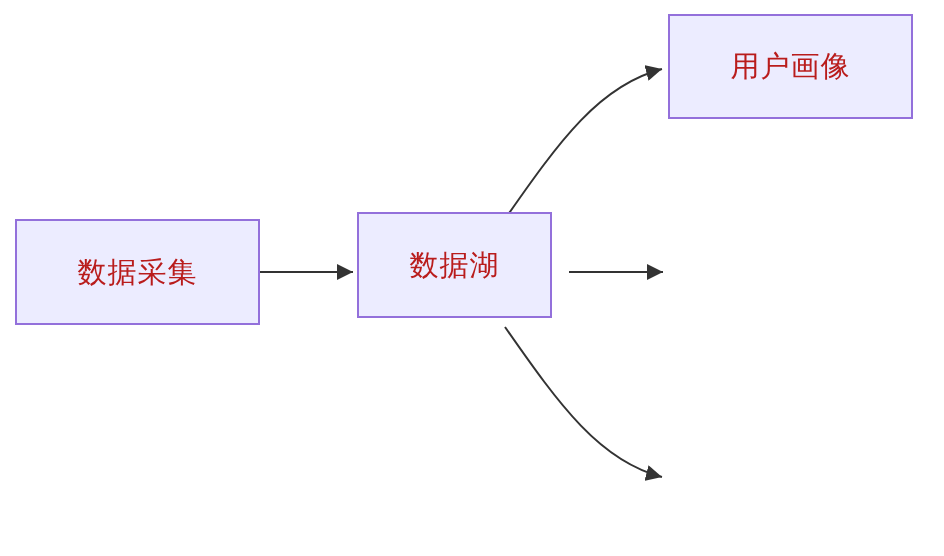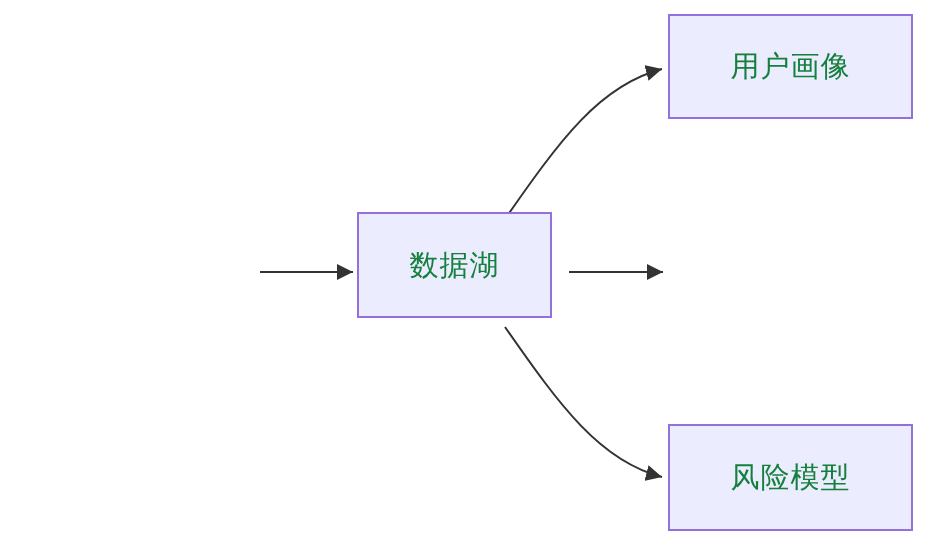--- a/index.html
+++ b/index.html
@@ -30,21 +30,21 @@
   .node {
     position: absolute;
     box-sizing: border-box;
     background: #ECECFF;
     border: 2px solid #9370DB;
     display: flex;
     align-items: center;
     justify-content: center;
   }
   .node .label {
-    color: #15803d;
+    color: #b91c1c;
     font-size: 29px;
     line-height: 1;
     white-space: nowrap;
     letter-spacing: 1px;
   }
   
   .n-collect   { left: 15px;  top: 219px; width: 245px; height: 106px; }
   .n-lake      { left: 357px; top: 212px; width: 195px; height: 106px; }
   .n-profile   { left: 668px; top: 14px;  width: 245px; height: 105px; }
   .n-recommend { left: 668px; top: 219px; width: 245px; height: 106px; }
@@ -64,27 +64,27 @@
 
     <path class="edge" d="M 260 272 L 353 272" marker-end="url(#arrowhead)"></path>
 
     <path class="edge" d="M 505 219 C 560 140, 600 85, 662 69" marker-end="url(#arrowhead)"></path>
 
     <path class="edge" d="M 569 272 L 663 272" marker-end="url(#arrowhead)"></path>
 
     <path class="edge" d="M 505 327 C 560 406, 600 461, 662 477" marker-end="url(#arrowhead)"></path>
   </svg>
 
+  <div class="node n-collect">
+    <span class="label">数据采集</span>
+  </div>
 
   <div class="node n-lake">
     <span class="label">数据湖</span>
   </div>
 
   <div class="node n-profile">
     <span class="label">用户画像</span>
   </div>
 
 
-  <div class="node n-risk">
-    <span class="label">风险模型</span>
-  </div>
 
 </div>
 
 </body></html>

